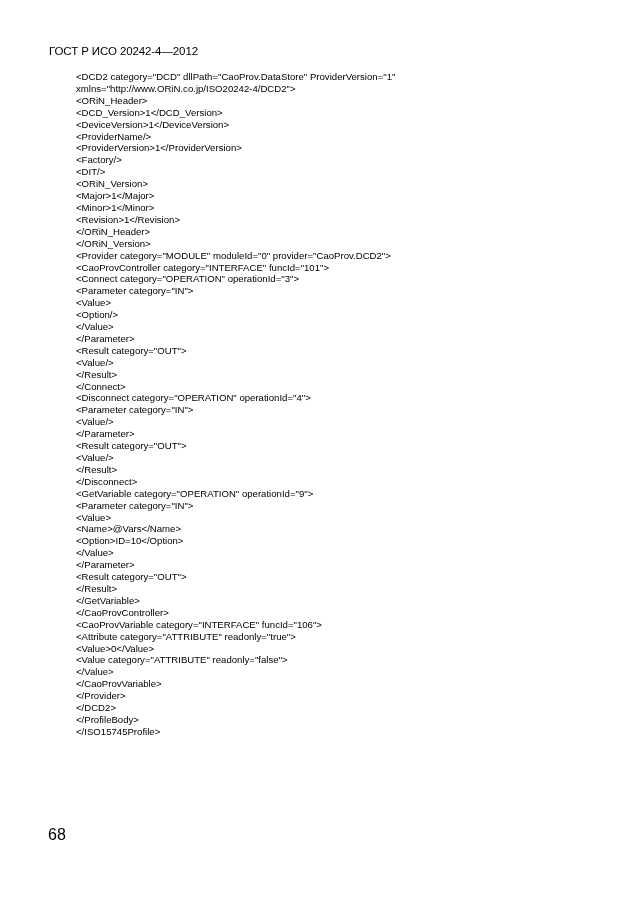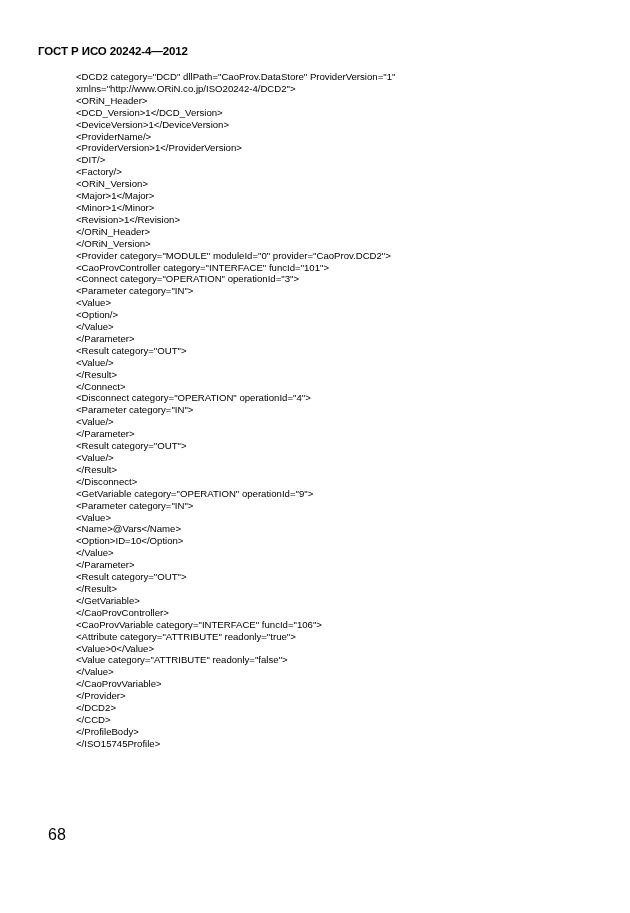--- a/index.html
+++ b/index.html
@@ -1,39 +1,39 @@
 <!DOCTYPE html>
 <html><head>
 <meta charset="utf-8">
 <style>
   html, body { margin: 0; padding: 0; background: #ffffff; }
   body { width: 630px; height: 913px; position: relative; overflow: hidden;
          font-family: "Liberation Sans", sans-serif; color: #000; }
-  .doc-header { position: absolute; left: 38px; top: 45px; font-size: 11.5px;
-                font-weight: bold; letter-spacing: -0.1px; }
+  .doc-header { position: absolute; left: 49px; top: 45px; font-size: 11.5px;
+                font-weight: normal; letter-spacing: -0.1px; }
   .code-block { position: absolute; left: 76px; top: 71px; width: 360px;
                 font-size: 9.6px; line-height: 11.92px; }
   .code-line { white-space: pre; height: 11.92px; }
   .page-number { position: absolute; left: 48px; top: 826px; font-size: 16px; }
 </style>
 </head>
 <body>
 
 <div class="doc-header">ГОСТ Р ИСО 20242-4—2012</div>
 
 <div class="code-block" id="code-block">
     <div class="code-line">&lt;DCD2 category="DCD" dllPath="CaoProv.DataStore" ProviderVersion="1"</div>
     <div class="code-line">xmlns="http://www.ORiN.co.jp/ISO20242-4/DCD2"&gt;</div>
     <div class="code-line">&lt;ORiN_Header&gt;</div>
     <div class="code-line">&lt;DCD_Version&gt;1&lt;/DCD_Version&gt;</div>
     <div class="code-line">&lt;DeviceVersion&gt;1&lt;/DeviceVersion&gt;</div>
     <div class="code-line">&lt;ProviderName/&gt;</div>
     <div class="code-line">&lt;ProviderVersion&gt;1&lt;/ProviderVersion&gt;</div>
+    <div class="code-line">&lt;Factory/&gt;</div>
     <div class="code-line">&lt;DIT/&gt;</div>
-    <div class="code-line">&lt;Factory/&gt;</div>
     <div class="code-line">&lt;ORiN_Version&gt;</div>
     <div class="code-line">&lt;Major&gt;1&lt;/Major&gt;</div>
     <div class="code-line">&lt;Minor&gt;1&lt;/Minor&gt;</div>
     <div class="code-line">&lt;Revision&gt;1&lt;/Revision&gt;</div>
     <div class="code-line">&lt;/ORiN_Header&gt;</div>
     <div class="code-line">&lt;/ORiN_Version&gt;</div>
     <div class="code-line">&lt;Provider category="MODULE" moduleId="0" provider="CaoProv.DCD2"&gt;</div>
     <div class="code-line">&lt;CaoProvController category="INTERFACE" funcId="101"&gt;</div>
     <div class="code-line">&lt;Connect category="OPERATION" operationId="3"&gt;</div>
     <div class="code-line">&lt;Parameter category="IN"&gt;</div>
@@ -65,18 +65,17 @@
     <div class="code-line">&lt;/GetVariable&gt;</div>
     <div class="code-line">&lt;/CaoProvController&gt;</div>
     <div class="code-line">&lt;CaoProvVariable category="INTERFACE" funcId="106"&gt;</div>
     <div class="code-line">&lt;Attribute category="ATTRIBUTE" readonly="true"&gt;</div>
     <div class="code-line">&lt;Value&gt;0&lt;/Value&gt;</div>
     <div class="code-line">&lt;Value category="ATTRIBUTE" readonly="false"&gt;</div>
     <div class="code-line">&lt;/Value&gt;</div>
     <div class="code-line">&lt;/CaoProvVariable&gt;</div>
     <div class="code-line">&lt;/Provider&gt;</div>
     <div class="code-line">&lt;/DCD2&gt;</div>
-    <div class="code-line">&lt;/CCD&gt;</div>
     <div class="code-line">&lt;/ProfileBody&gt;</div>
     <div class="code-line">&lt;/ISO15745Profile&gt;</div>
   </div>
 
 <div class="page-number">68</div>
 
 </body></html>

